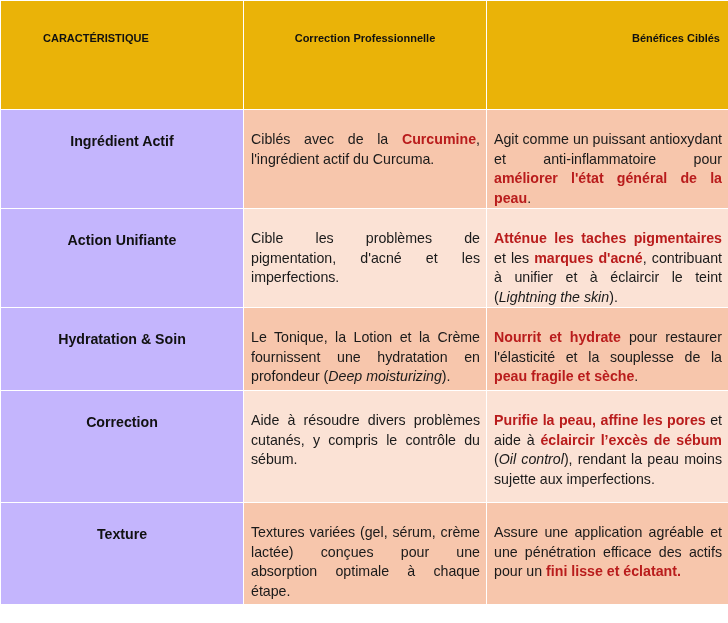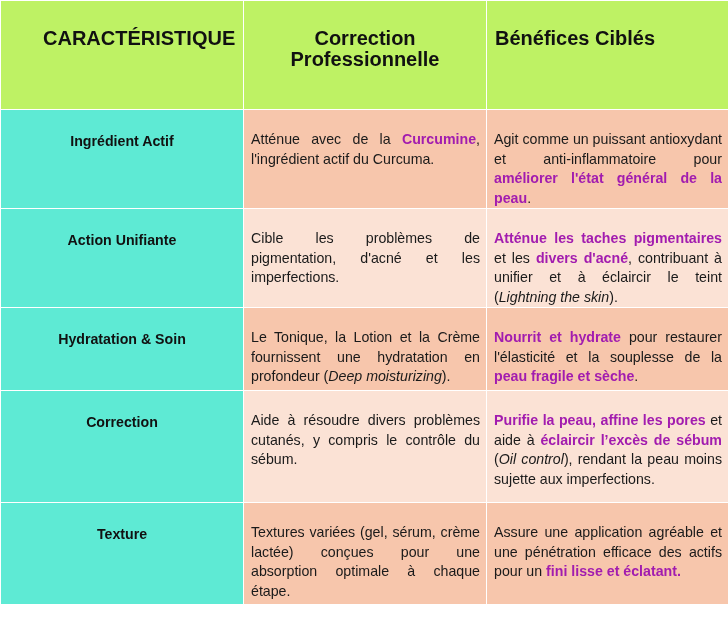--- a/index.html
+++ b/index.html
@@ -14,50 +14,50 @@
     color: #1a1a1a;
   }
   col.c1 { width: 243px; }
   col.c2 { width: 243px; }
   col.c3 { width: 242px; }
   th, td {
     border: 1.5px solid #ffffff;
     vertical-align: top;
   }
   thead th {
-    background: #bef264;
+    background: #eab308;
     height: 81px;
     padding: 27px 8px 0 8px;
     font-weight: bold;
-    font-size: 20px;
+    font-size: 11px;
     line-height: 21px;
     text-align: center;
     color: #111;
   }
   thead th:first-child { text-align: left; padding-left: 42px; }
-  thead th:nth-child(3) { text-align: left; padding-top: 27px; }
+  thead th:nth-child(3) { text-align: right; padding-top: 27px; }
   tbody th {
-    background: #5eead4;
+    background: #c4b5fd;
     font-weight: bold;
     text-align: center;
     padding: 22px 6px 0 6px;
     color: #111;
   }
   tbody td {
     padding: 20px 6px 0 7px;
     text-align: justify;
   }
   tbody tr.odd td { background: #f7c6ac; }
   tbody tr.even td { background: #fbe2d5; }
   tr.r1 { height: 98px; }
   tr.r2 { height: 90px; }
   tr.r3 { height: 83px; }
   tr.r4 { height: 112px; }
   tr.r5 { height: 102px; }
-  b { font-weight: bold; color: #a21caf; }
+  b { font-weight: bold; color: #b91c1c; }
   i { }
 </style>
 </head>
 <body>
 
 <table>
   <colgroup>
       <col class="c1">
       <col class="c2">
       <col class="c3">
@@ -65,27 +65,27 @@
   <thead>
     <tr>
       <th>CARACTÉRISTIQUE</th>
       <th>Correction Professionnelle</th>
       <th>Bénéfices Ciblés</th>
     </tr>
   </thead>
   <tbody>
     <tr class="r1 odd">
       <th>Ingrédient Actif</th>
-      <td><span>Atténue avec de la </span><b>Curcumine</b><span>, l'ingrédient actif du Curcuma.</span></td>
+      <td><span>Ciblés avec de la </span><b>Curcumine</b><span>, l'ingrédient actif du Curcuma.</span></td>
       <td><span>Agit comme un puissant antioxydant et anti-inflammatoire pour </span><b>améliorer l'état général de la peau</b><span>.</span></td>
     </tr>
     <tr class="r2 even">
       <th>Action Unifiante</th>
       <td><span>Cible les problèmes de pigmentation, d'acné et les imperfections.</span></td>
-      <td><b>Atténue les taches pigmentaires</b><span> et les </span><b>divers d'acné</b><span>, contribuant à unifier et à éclaircir le teint (</span><i>Lightning the skin</i><span>).</span></td>
+      <td><b>Atténue les taches pigmentaires</b><span> et les </span><b>marques d'acné</b><span>, contribuant à unifier et à éclaircir le teint (</span><i>Lightning the skin</i><span>).</span></td>
     </tr>
     <tr class="r3 odd">
       <th>Hydratation &amp; Soin</th>
       <td><span>Le Tonique, la Lotion et la Crème fournissent une hydratation en profondeur (</span><i>Deep moisturizing</i><span>).</span></td>
       <td><b>Nourrit et hydrate</b><span> pour restaurer l'élasticité et la souplesse de la </span><b>peau fragile et sèche</b><span>.</span></td>
     </tr>
     <tr class="r4 even">
       <th>Correction</th>
       <td><span>Aide à résoudre divers problèmes cutanés, y compris le contrôle du sébum.</span></td>
       <td><b>Purifie la peau, affine les pores</b><span> et aide à </span><b>éclaircir l’excès de sébum</b><span> (</span><i>Oil control</i><span>), rendant la peau moins sujette aux imperfections.</span></td>

